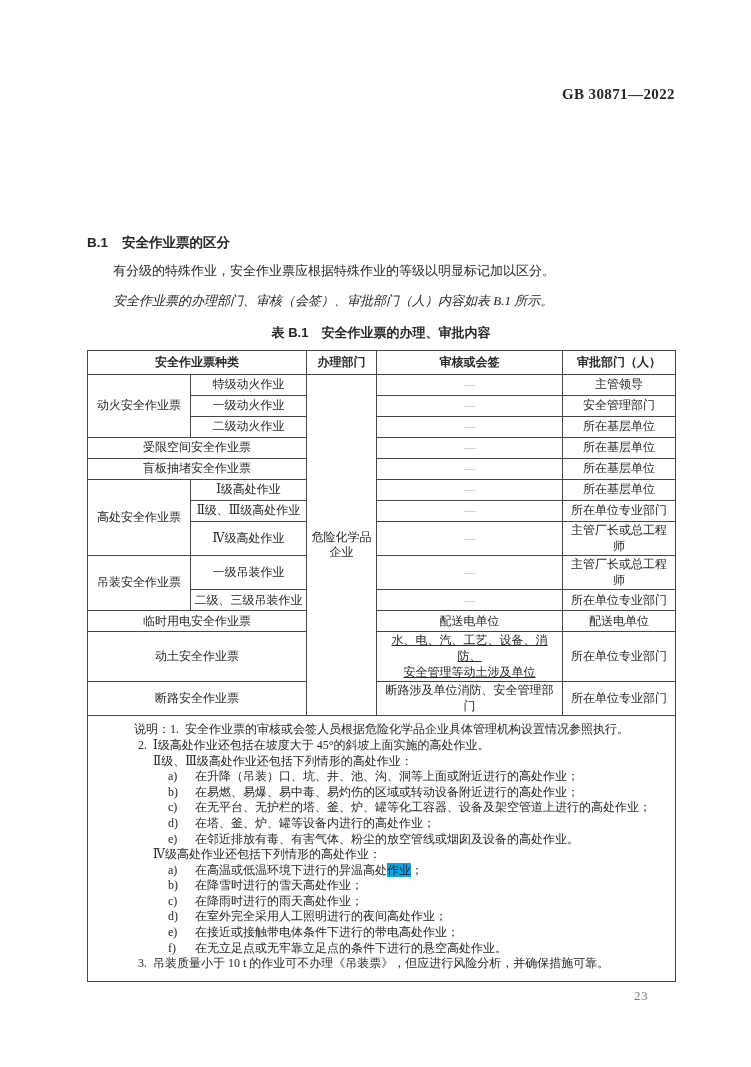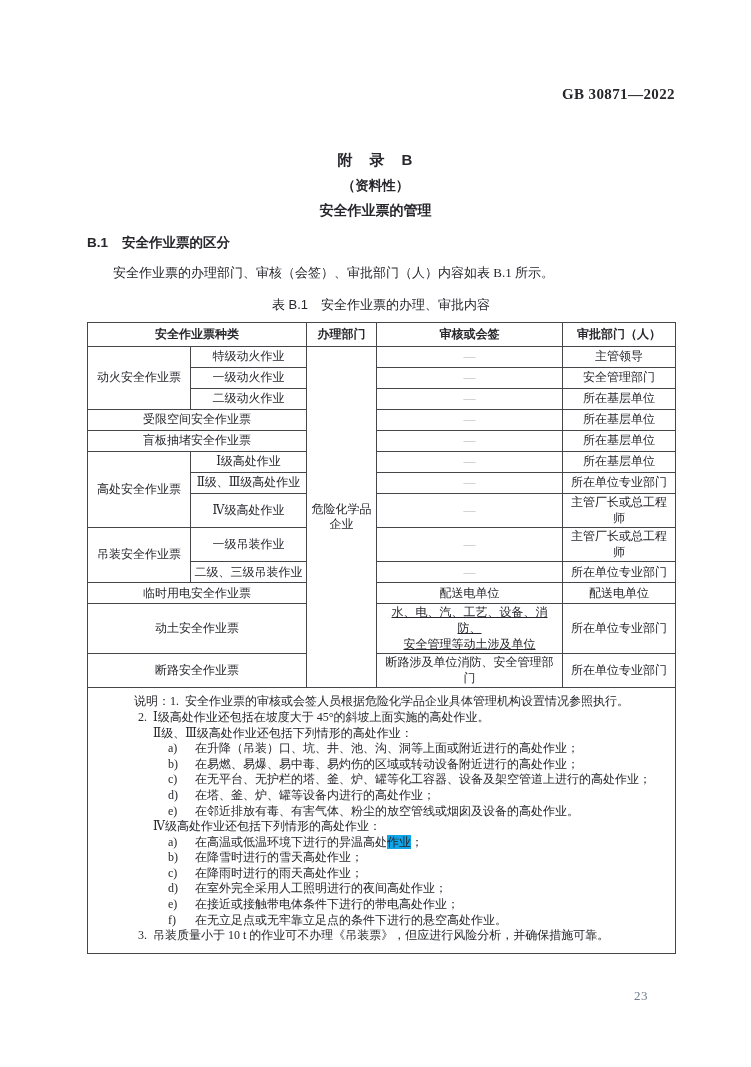--- a/index.html
+++ b/index.html
@@ -25,23 +25,23 @@
   .content { position:absolute; top:234px; left:87px; width:588px; }
   .sec-heading {
     font-family:"Liberation Sans","DejaVu Sans",sans-serif;
     font-weight:bold; font-size:13.5px; line-height:18px;
     display:flex;
   }
   .sec-heading .sec-id { margin-right:14px; }
   .para { font-size:13px; line-height:18px; text-indent:2em; }
   .p1 { margin-top:10px; }
   .h2 { margin-top:13px; }
-  .p2 { margin-top:12px; }
+  .p2 { margin-top:12px;font-style:italic; }
   .tbl-caption {
-    margin-top:14px; text-align:center; font-weight:normal; font-size:13px; line-height:17px;
+    margin-top:14px; text-align:center; font-weight:bold; font-size:13px; line-height:17px;
     font-family:"Liberation Sans","DejaVu Sans",sans-serif;
   }
   table.permit {
     margin-top:9px; width:588px; border-collapse:collapse; table-layout:fixed;
     font-size:12px; border:1.6px solid #3b3b3f;
   }
   table.permit th, table.permit td {
     border:1px solid #46464a; text-align:center; vertical-align:middle;
     padding:1px 3px; line-height:1.3; font-weight:normal;
   }
@@ -70,32 +70,28 @@
     font-size:13px; color:#6e7b8a; letter-spacing:.5px;
   }
 </style>
 </head>
 <body>
 
 <div class="page">
 
   <div class="doc-number">GB 30871—2022</div>
 
-  <div class="titles">
-    <div class="t1">附　录　B</div>
-    <div class="t2">（资料性）</div>
-    <div class="t3">安全作业票的管理</div>
-  </div>
 
   <div class="content">
 
     <div class="sec-heading">
       <span class="sec-id">B.1</span>
       <span>安全作业票的区分</span>
     </div>
+    <p class="para p1">有分级的特殊作业，安全作业票应根据特殊作业的等级以明显标记加以区分。</p>
 
     <p class="para p2">安全作业票的办理部门、审核（会签）、审批部门（人）内容如表 B.1 所示。</p>
 
     <div class="tbl-caption">表 B.1　安全作业票的办理、审批内容</div>
 
     <table class="permit">
       <colgroup>
         <col style="width:103px">
           <col style="width:116px">
           <col style="width:70px">

